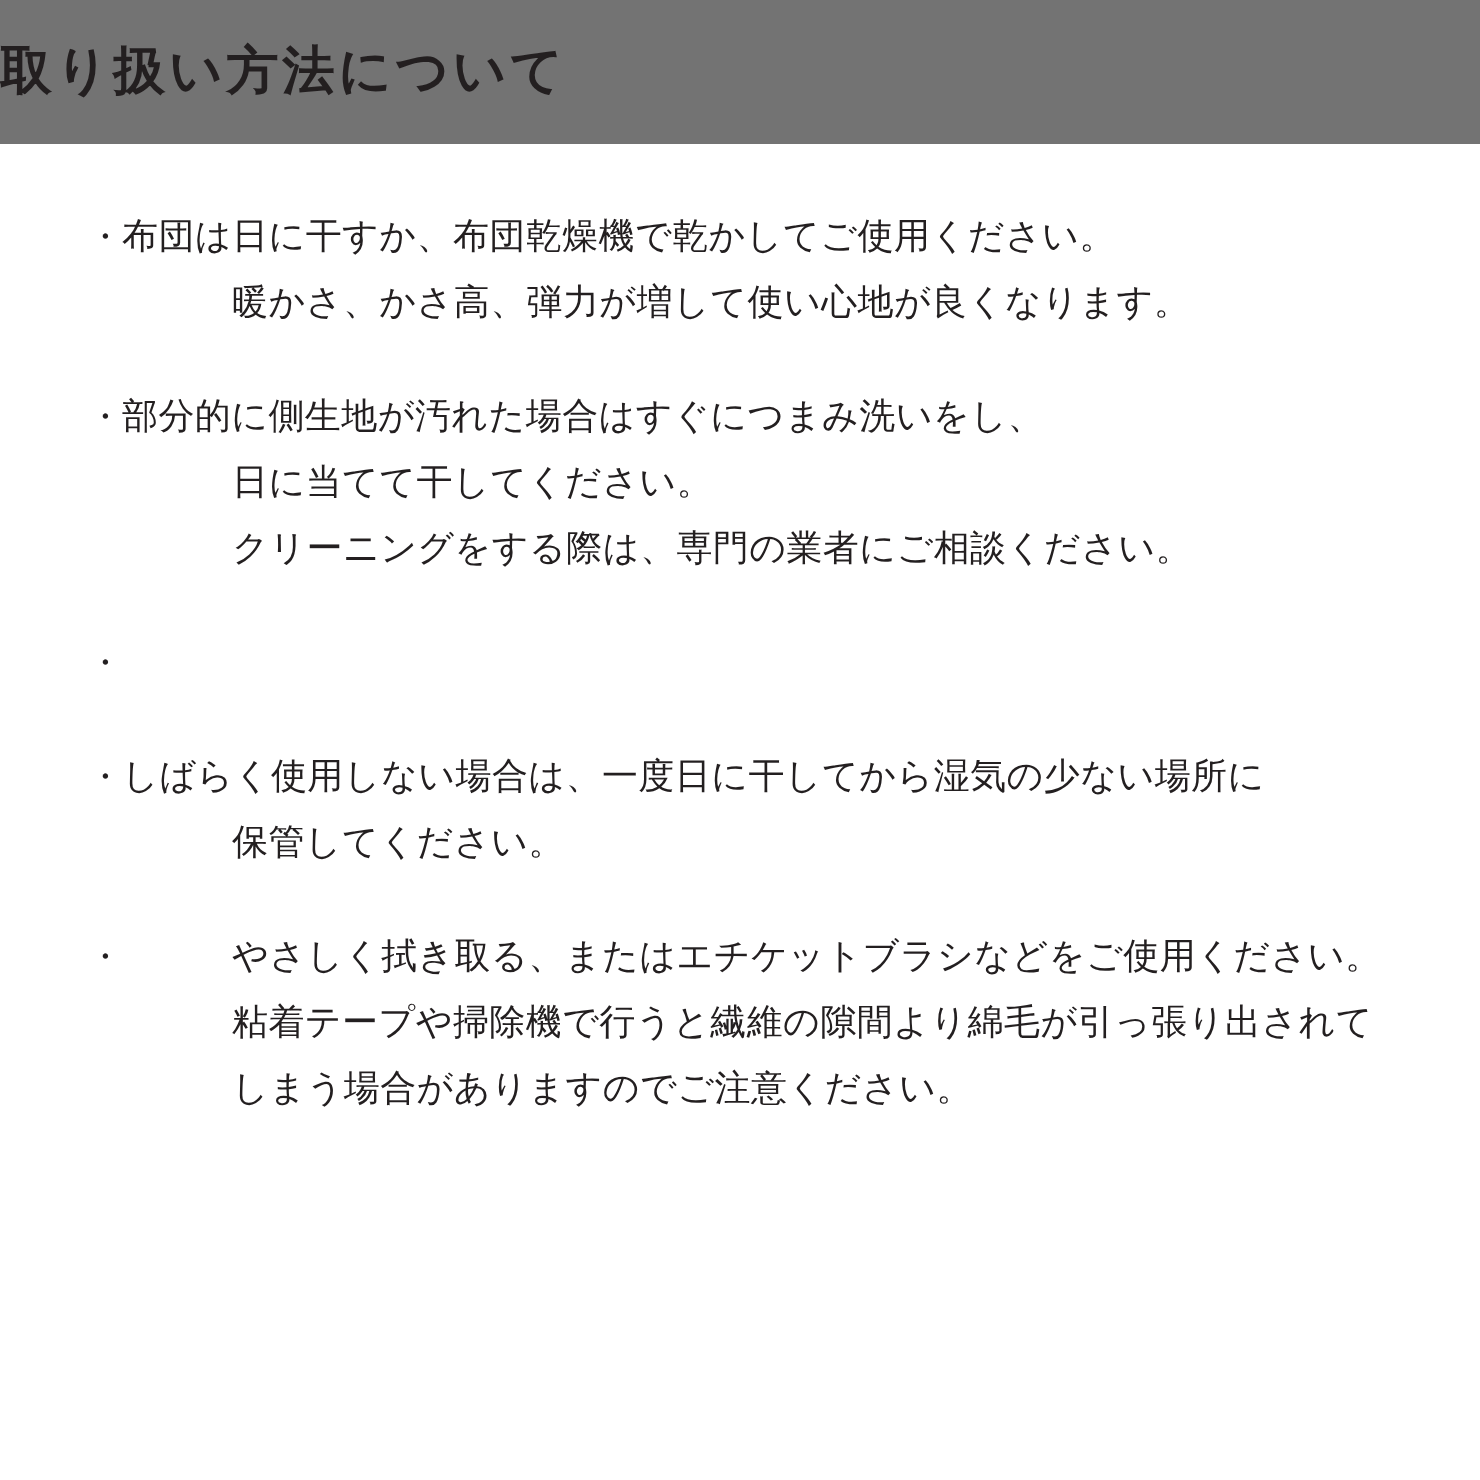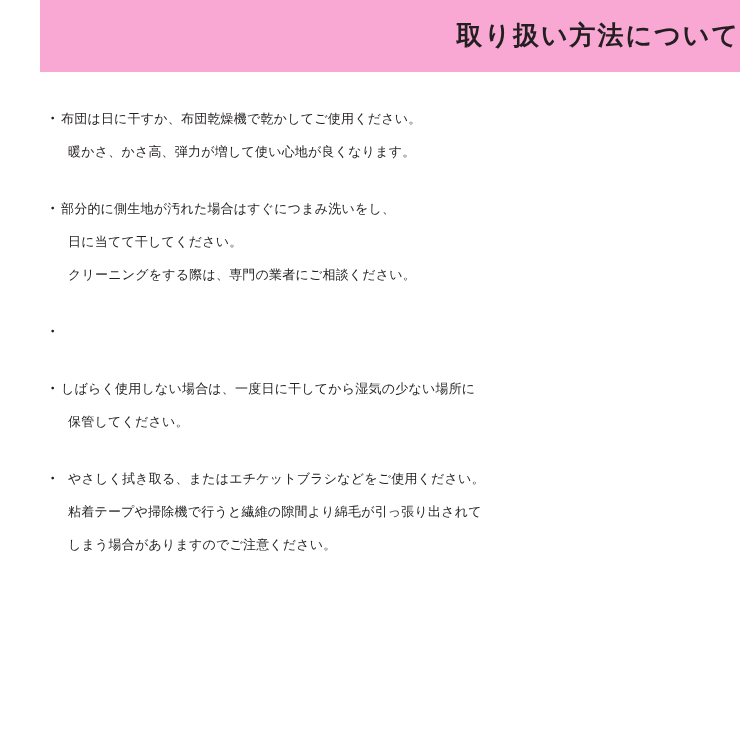--- a/index.html
+++ b/index.html
@@ -18,25 +18,24 @@
     position: relative;
     width: 740px;
     height: 740px;
     box-sizing: border-box;
     display: flex;
     flex-direction: column;
   }
   .header {
     height: 72px;
     min-height: 72px;
-    background: #f9a8d4;
+    background: #737373;
     display: flex;
     align-items: center;
-    justify-content: flex-end;
-    margin-left: 40px;
+    justify-content: flex-start;
   }
   .header-title {
     font-size: 26px;
     font-weight: bold;
     letter-spacing: 2px;
     color: #231f20;
     line-height: 1.2;
   }
   .content {
     flex: 1;
@@ -53,28 +52,29 @@
     line-height: 33px;
     width: 17px;
     min-width: 17px;
     color: #231f20;
   }
   .lines {
     display: flex;
     flex-direction: column;
   }
   .line {
-    font-size: 13px;
+    font-size: 18px;
     line-height: 33px;
     color: #231f20;
     letter-spacing: 0.2px;
     white-space: nowrap;
   }
   .line.indent {
     padding-left: 7px;
+    margin-left: 48px;
   }
   .footer-bar {
     height: 34px;
     min-height: 34px;
     background: #ffffff;
   }
 </style>
 </head>
 <body>
 

